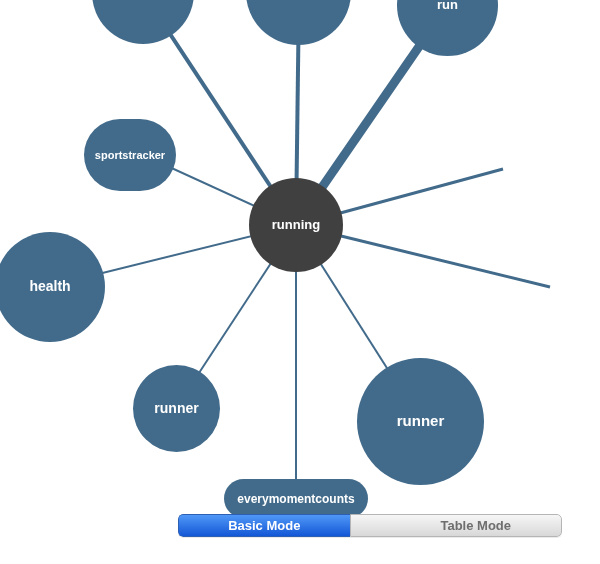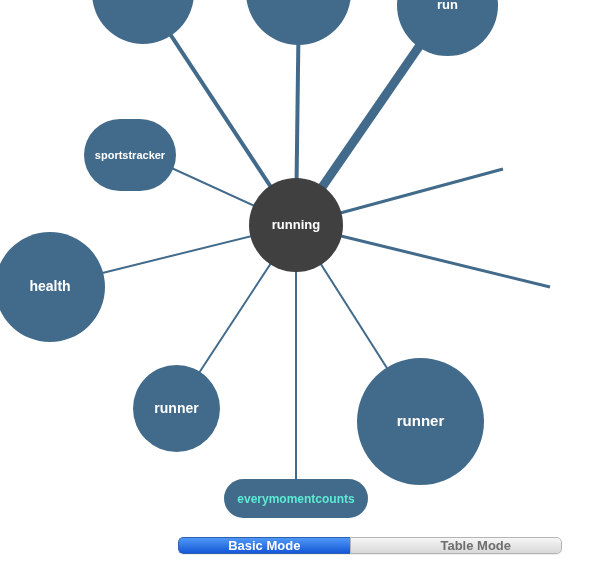--- a/index.html
+++ b/index.html
@@ -32,34 +32,34 @@
   }
   .node-outer {
     background: #426b8b;
   }
   .node-center {
     background: #404040;
   }
   .pill {
     position: absolute;
     background: #426b8b;
-    color: #5eead4;
+    color: #ffffff;
     font-weight: bold;
     border-radius: 22px;
     display: flex;
     align-items: center;
     justify-content: center;
     text-align: center;
   }
   .tabbar {
     position: absolute;
-    bottom: 10px;
+    bottom: 27px;
     left: 178px;
     width: 384px;
-    height: 17px;
+    height: 23px;
     display: flex;
     border-radius: 5px;
     overflow: hidden;
     font-size: 13px;
     box-shadow: 0 1px 0 rgba(0,0,0,0.08);
   }
   .tab {
     flex: 1 1 0;
     display: flex;
     align-items: center;

